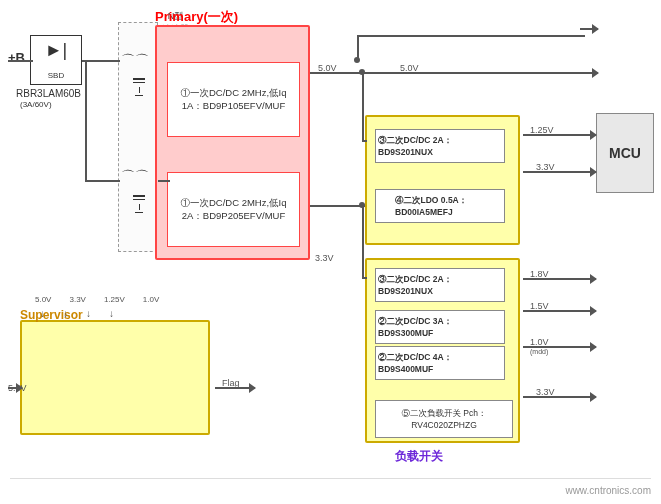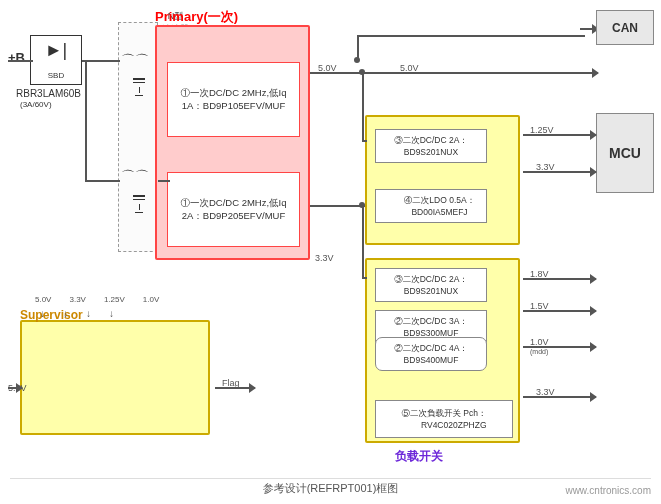--- a/index.html
+++ b/index.html
@@ -146,31 +146,32 @@
       height: 185px;
       border: 2px solid #ccaa00;
       background: #ffffaa;
       border-radius: 2px;
     }
 
     
     .sec-block {
       position: absolute;
       left: 8px;
-      width: 112px;
+      width: 130px;
       height: 34px;
       border: 1.5px solid #888;
       background: #fff;
       display: flex;
       align-items: center;
       justify-content: center;
-      text-align: center;
+      text-align: left;
       font-size: 8.5px;
       color: #333;
       padding: 2px;
+      font-weight: bold;
     }
 
     
     .supervisor-box {
       position: absolute;
       top: 320px;
       left: 20px;
       width: 190px;
       height: 115px;
       border: 2px solid #ccaa00;
@@ -247,21 +248,21 @@
     .load-switch-block {
       position: absolute;
       left: 8px;
       width: 138px;
       height: 38px;
       border: 1.5px solid #888;
       background: #fff;
       display: flex;
       align-items: center;
       justify-content: center;
-      text-align: right;
+      text-align: center;
       font-size: 8.5px;
       color: #333;
       padding: 2px;
     }
 
   </style>
 </head>
 <body>
 
 <div class="diagram-container">
@@ -327,23 +328,20 @@
     <div style="position:absolute; right:-1px; top:-4px; border-left:7px solid #555; border-top:5px solid transparent; border-bottom:5px solid transparent;"></div>
   </div>
 
   <div style="position:absolute; top:72px; left:357px; width:228px; height:1.5px; background:#555;"></div>
   <div class="voltage-label" style="top:63px; left:400px;">5.0V</div>
 
   <div style="position:absolute; top:72px; left:580px; width:18px; height:1.5px; background:#555;">
     <div style="position:absolute; right:-1px; top:-4px; border-left:7px solid #555; border-top:5px solid transparent; border-bottom:5px solid transparent;"></div>
   </div>
 
-  <div class="output-box" style="top:10px; left:596px;">
-    <span>CAN</span>
-  </div>
 
   <div class="output-box" style="top:113px; left:596px; height:80px; font-size:14px;justify-content:center;">
     <span>MCU</span>
   </div>
 
 
   <div class="secondary-box">
 
     <div class="sec-block" style="top:12px;">③二次DC/DC 2A：BD9S201NUX</div>
 
@@ -367,21 +365,21 @@
   <div class="dot" style="top:69px; left:359px;"></div>
 
   <div class="voltage-label" style="top:253px; left:315px;">3.3V</div>
 
   <div class="soc-box">
 
     <div class="sec-block" style="top:8px;">③二次DC/DC 2A：BD9S201NUX</div>
 
     <div class="sec-block" style="top:50px;">②二次DC/DC 3A：BD9S300MUF</div>
 
-    <div class="sec-block" style="top:77px;border-radius:7px;">②二次DC/DC 4A：BD9S400MUF</div>
+    <div class="sec-block" style="top:86px;">②二次DC/DC 4A：BD9S400MUF</div>
 
     <div class="load-switch-block" style="top:140px; height:38px;">⑤二次負载开关 Pch：<br>RV4C020ZPHZG</div>
   </div>
 
   <div class="load-switch-label" style="top:448px; left:395px;">负载开关</div>
 
   <div style="position:absolute; top:205px; left:310px; width:55px; height:1.5px; background:#555;"></div>
   <div style="position:absolute; top:205px; left:362px; width:1.5px; height:72px; background:#555;"></div>
   <div style="position:absolute; top:277px; left:362px; width:5px; height:1.5px; background:#555;"></div>
   <div class="dot" style="top:202px; left:359px;"></div>
@@ -431,21 +429,20 @@
   <div style="position:absolute; top:383px; left:8px; font-size:9px; color:#555;">5.0V</div>
   <div style="position:absolute; top:387px; left:8px; width:14px; height:1.5px; background:#555;">
     <div style="position:absolute; right:-1px; top:-4px; border-left:7px solid #555; border-top:5px solid transparent; border-bottom:5px solid transparent;"></div>
   </div>
 
   <div style="position:absolute; top:387px; left:215px; width:40px; height:1.5px; background:#555;">
     <div style="position:absolute; right:-1px; top:-4px; border-left:7px solid #555; border-top:5px solid transparent; border-bottom:5px solid transparent;"></div>
   </div>
   <div class="voltage-label" style="top:378px; left:222px;">Flag</div>
 
-  <div class="bottom-ref">参考设计(REFRPT001)框图</div>
   <div class="bottom-website">www.cntronics.com</div>
 
   <div style="position:absolute; bottom:25px; left:10px; right:10px; height:1px; background:#ddd;"></div>
 
   <div style="position:absolute; top:180px; left:85px; width:35px; height:1.5px; background:#555;"></div>
   <div style="position:absolute; top:60px; left:85px; width:1.5px; height:122px; background:#555;"></div>
 
   <div style="position:absolute; top:180px; left:158px; width:12px; height:1.5px; background:#555;"></div>
 
 </div>

